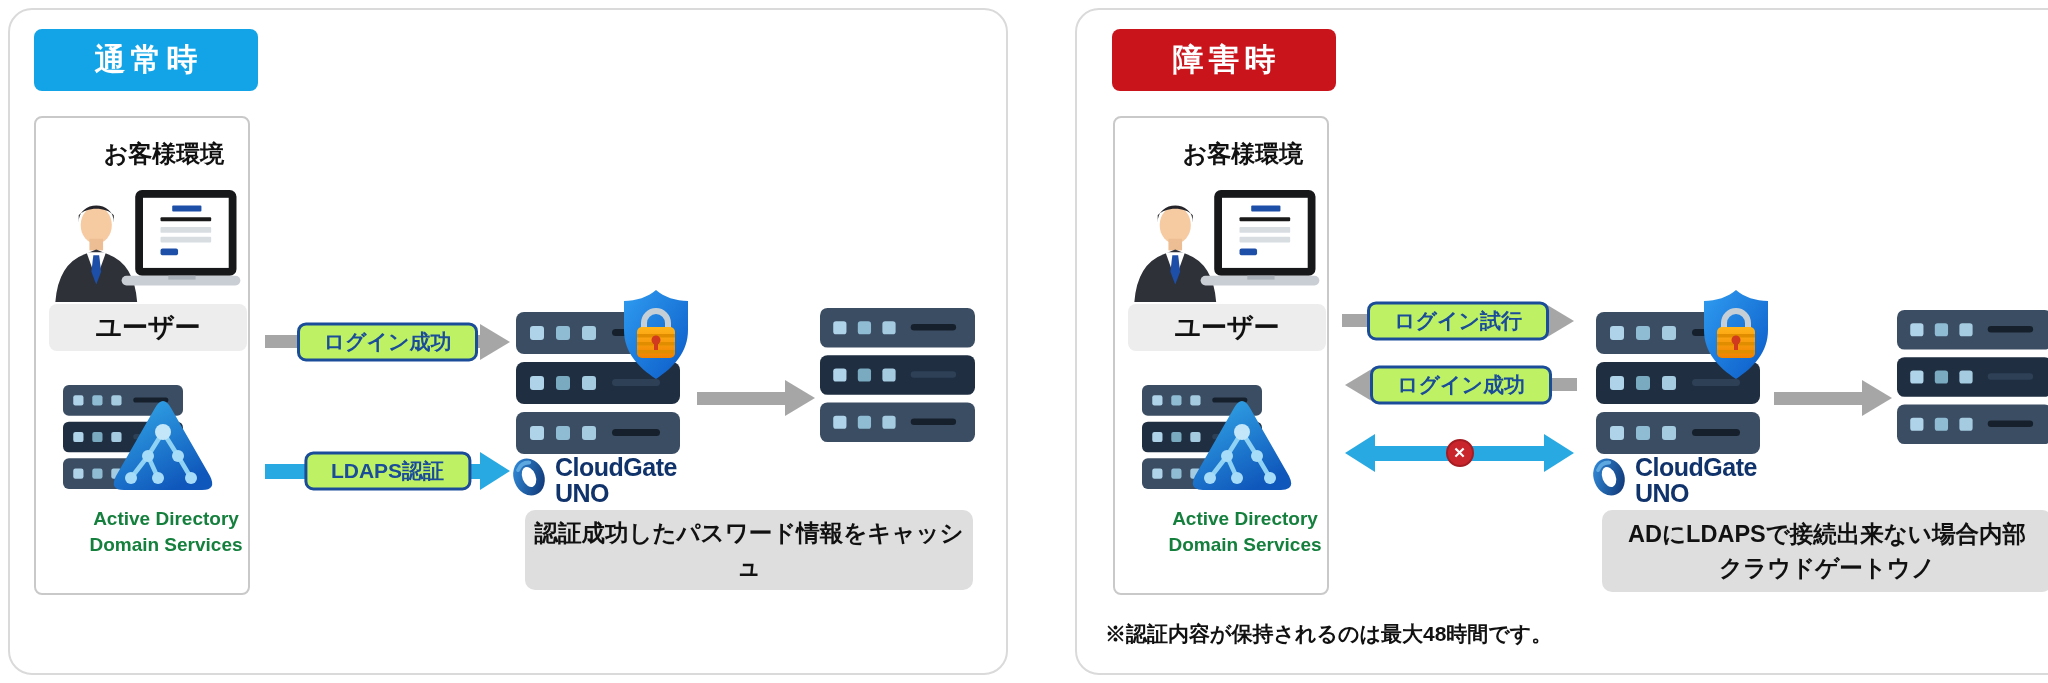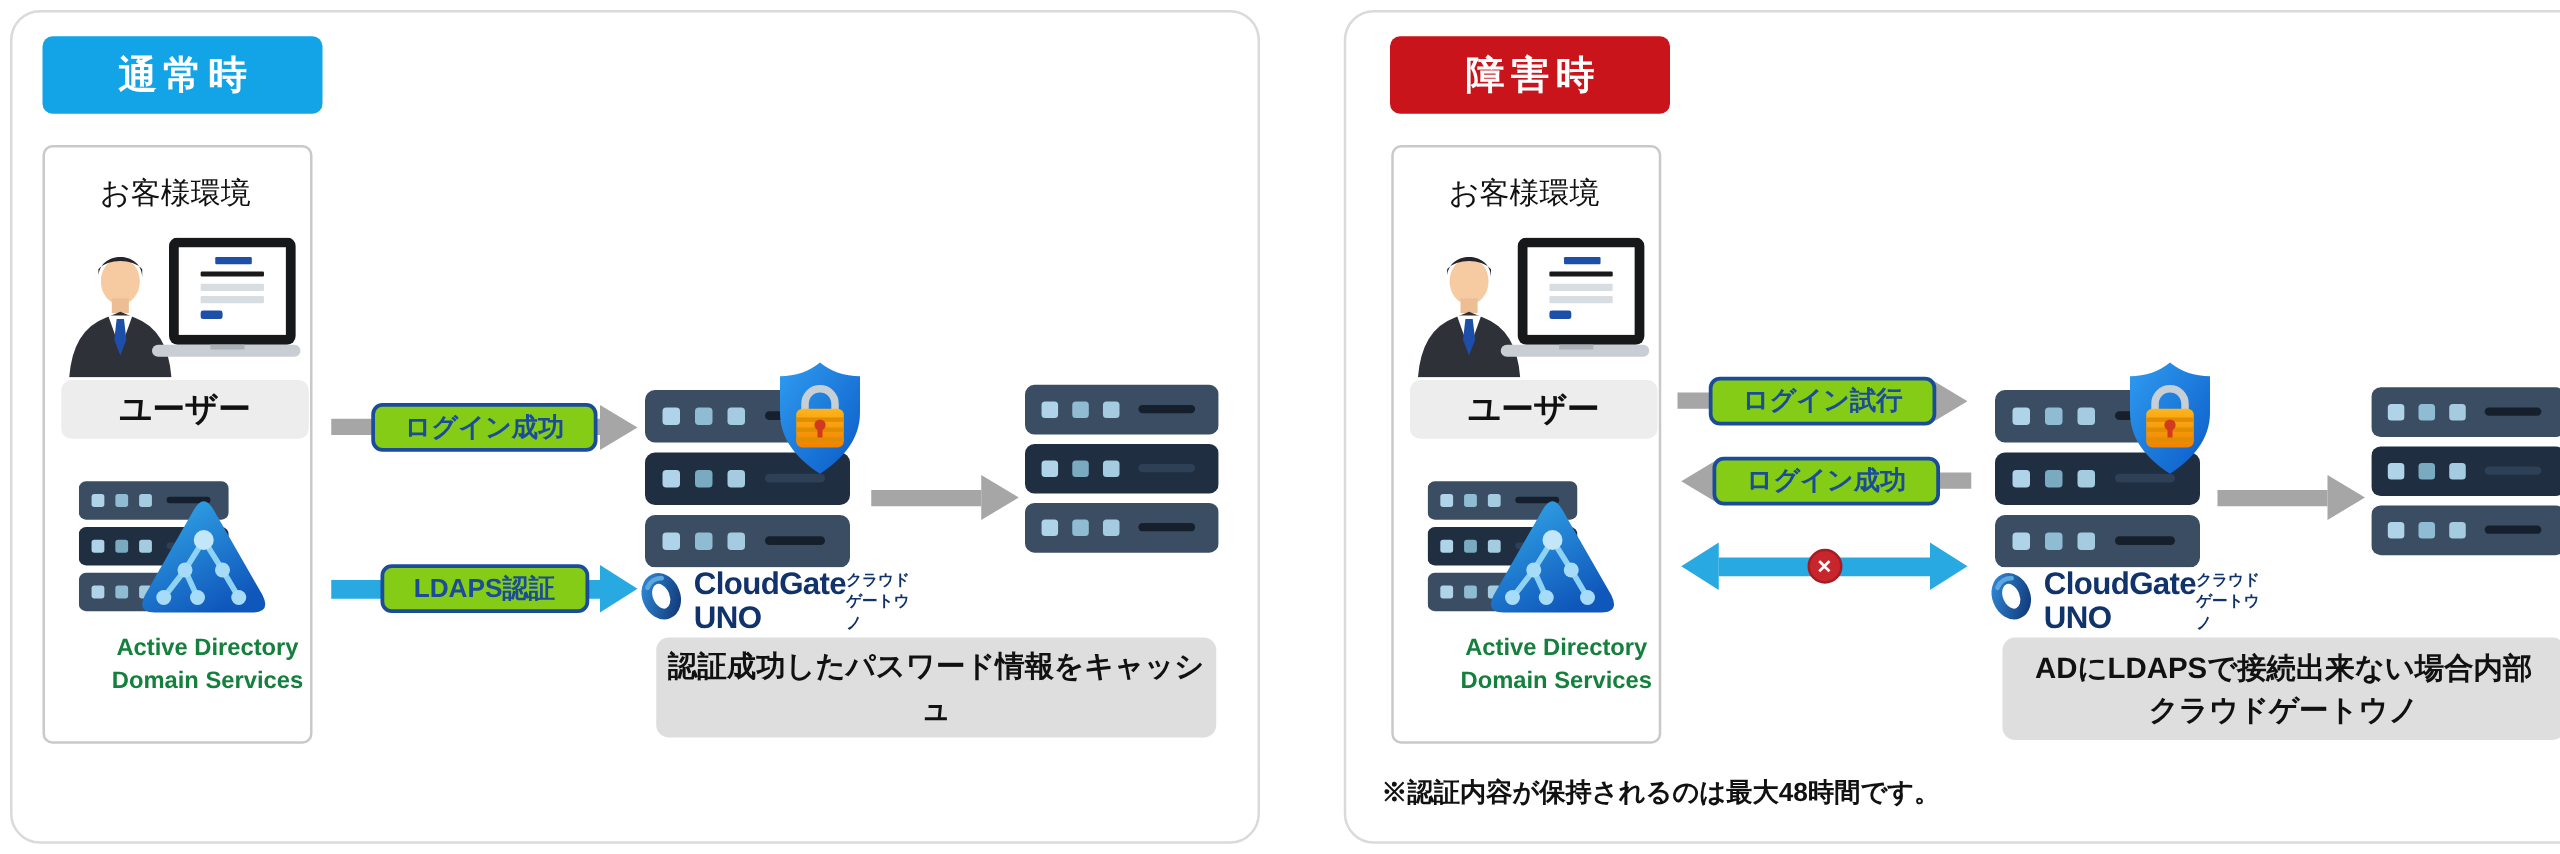--- a/index.html
+++ b/index.html
@@ -24,22 +24,22 @@
   .hdr.blue { background:#12a4e7; left:24px; }
   .hdr.red  { background:#c9141c; left:35px; }
 
   .custbox {
     position:absolute; top:106px; width:216px; height:479px;
     background:#fff; border:2px solid #c9c9c9; border-radius:8px;
   }
   .panel.left  .custbox { left:24px; }
   .panel.right .custbox { left:36px; }
   .custtitle {
-    position:absolute; top:20px; left:0; width:100%; 
-    font-size:24px; font-weight:normal; color:#111;padding-left:44px;
+    position:absolute; top:20px; left:0; width:100%; text-align:center;
+    font-size:24px; font-weight:bold; color:#111;padding-left:44px;
   }
   .user-illust { position:absolute; top:72px; left:9px; width:196px; height:112px; }
   .userlabel {
     position:absolute; top:186px; left:13px; width:198px; height:47px;
     background:#ededed; border-radius:8px; font-size:26px; font-weight:bold;
     display:flex; align-items:center; justify-content:center; color:#111;
   }
   .ad-illust { position:absolute; top:260px; left:27px; width:158px; height:124px; }
   .adlabel {
     position:absolute; top:388px; left:0; width:100%; text-align:center;
@@ -51,37 +51,37 @@
   
   .arrow { position:absolute; display:flex; align-items:center; }
   .abar  { flex:1; height:13px; background:#a6a6a6; }
   .abar.blue { background:#29a9e1; height:15px; }
   .ahead-r { width:0; height:0; border-top:18px solid transparent; border-bottom:18px solid transparent; border-left:30px solid #a6a6a6; }
   .ahead-l { width:0; height:0; border-top:18px solid transparent; border-bottom:18px solid transparent; border-right:30px solid #a6a6a6; }
   .ahead-r.blue { border-top-width:19px; border-bottom-width:19px; border-left-color:#29a9e1; }
   .ahead-l.blue { border-top-width:19px; border-bottom-width:19px; border-right-color:#29a9e1; }
   .alabel {
     position:absolute; left:50%; top:50%; transform:translate(-50%,-50%);
-    background:#84cc16; border:3px solid #1a4c99; border-radius:9px;
+    background:#bef264; border:3px solid #1a4c99; border-radius:9px;
     color:#1a4c99; font-size:21px; font-weight:bold; white-space:nowrap;
     padding:4px 24px; line-height:1.2;
   }
   .errbadge {
     position:absolute; left:50%; top:50%; transform:translate(-50%,-50%);
     width:28px; height:28px; border-radius:50%; background:#c9252c;
     border:2px solid #a51d23; color:#fff; font-size:15px; font-weight:bold;
     display:flex; align-items:center; justify-content:center;
   }
 
   
   .cg-illust  { position:absolute; width:180px; height:166px; }
   .stack-illust { position:absolute; width:155px; height:140px; }
   .cglogo { position:absolute; width:220px; display:flex; align-items:flex-start; }
   .cglogo .ring { width:38px; height:46px; flex:0 0 auto; }
-  .cgtext { margin-left:7px; display:flex; flex-direction:row; align-items:center; }
+  .cgtext { margin-left:7px; display:flex; flex-direction:column; align-items:center; }
   .cgbrand { font-size:25px; font-weight:bold; color:#11336b; letter-spacing:-0.5px; line-height:1.05; }
   .cgsub   { font-size:12.5px; font-weight:bold; color:#11336b; margin-top:2px; }
 
   .caption {
     position:absolute; top:500px; background:#dedede; border-radius:10px;
     display:flex; align-items:center; justify-content:center; text-align:center;
     font-size:23.5px; font-weight:bold; color:#111; line-height:1.45;
     white-space:pre-line;
   }
   .panel.left  .caption { left:515px; width:448px; height:80px; }

